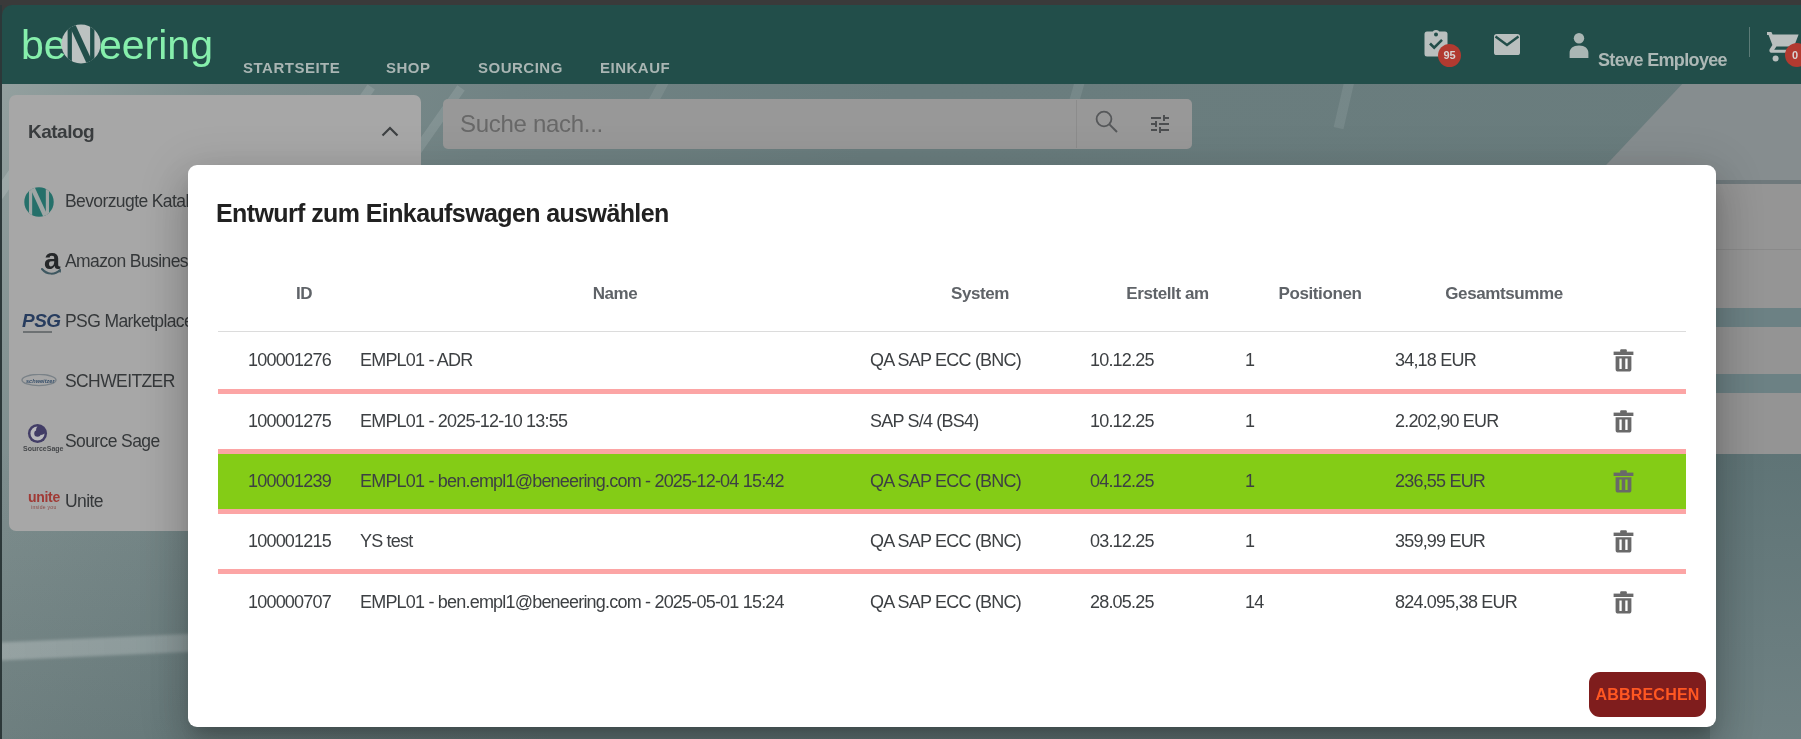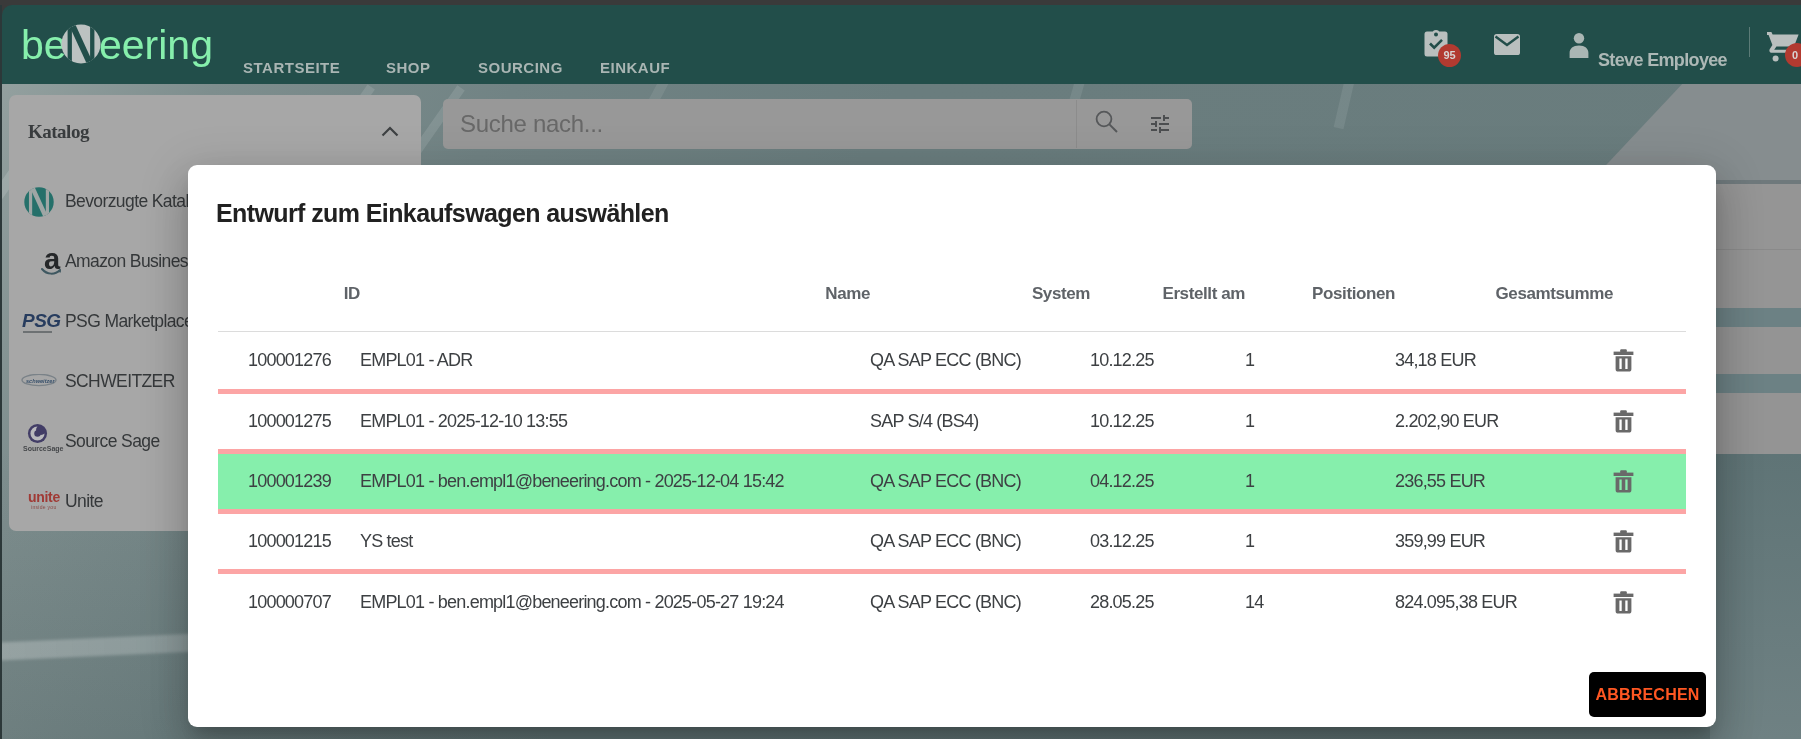--- a/index.html
+++ b/index.html
@@ -21,41 +21,41 @@
   #leftedge { position:absolute; left:0; top:5px; width:2px; height:734px; background:#2c3839; }
   #logo { position:absolute; left:0; top:0; width:300px; height:79px; }
   #logo .lt { position:absolute; top:20px; font-size:41px; line-height:41px; color:#86efac; }
   .navmenu { position:absolute; top:0; height:79px; line-height:79px; font-size:15px; font-weight:700; letter-spacing:0.5px; color:#a9b5b3;margin-top:23px; }
   #steve { position:absolute; left:1596px; top:0; height:79px; line-height:79px; font-size:18px; font-weight:700; letter-spacing:-0.65px; color:#adb8b6;margin-top:16px; }
   .badge { position:absolute; background:#b23a30; border-radius:50%; color:#d8d4d3; font-size:11px; font-weight:700; text-align:center; }
   #navdivider { position:absolute; left:1747px; top:22px; width:1px; height:30px; background:#5c7b77; }
 
   
   #sidebar { position:absolute; left:9px; top:95px; width:412px; height:436px; background:#a7a7a7; border-radius:7px; }
-  #sb-head { position:absolute; left:0; top:0; width:332px; height:73px;font-family:Liberation Serif, serif; }
+  #sb-head { position:absolute; left:0; top:0; width:332px; height:73px; }
   #sb-head .t { position:absolute; left:19px; top:0; line-height:73px; font-size:19px; font-weight:700; color:#393c3e; letter-spacing:-0.5px; }
   .sb-item { position:absolute; left:0; width:412px; height:60px; }
   .sb-item .lbl { position:absolute; left:56px; top:0; line-height:60px; font-size:17.5px; color:#35383a; letter-spacing:-0.6px; white-space:nowrap; }
 
   
   #search { position:absolute; left:443px; top:99px; width:749px; height:50px; background:#989898; border-radius:5px; }
   #search .ph { position:absolute; left:17px; top:0; line-height:50px; font-size:24px; color:#686868; letter-spacing:-0.3px; }
   #search .vd { position:absolute; left:633px; top:1px; width:1px; height:48px; background:#8c8c8c; }
 
   
   #modal { position:absolute; left:188px; top:165px; width:1528px; height:562px; background:#ffffff; border-radius:9px;
      box-shadow:0 11px 15px -7px rgba(0,0,0,.2), 0 24px 38px 3px rgba(0,0,0,.14), 0 9px 46px 8px rgba(0,0,0,.12); }
   #mtitle { position:absolute; left:28px; top:33px; font-size:25px; line-height:30px; font-weight:700; color:#212121; letter-spacing:-0.6px; }
   #mtable { position:absolute; left:30px; top:93px; width:1468px; border-collapse:collapse; table-layout:fixed; }
-  #mtable th { height:73px; text-align:right; vertical-align:middle; font-size:17px; font-weight:700; color:#5f6368; letter-spacing:-0.4px; border-bottom:1px solid #dcdcdc; }
+  #mtable th { height:73px; text-align:center; vertical-align:middle; font-size:17px; font-weight:700; color:#5f6368; letter-spacing:-0.4px; border-bottom:1px solid #dcdcdc; }
   #mtable td { height:60px; vertical-align:middle; font-size:18px; color:#3d4043; letter-spacing:-0.8px; border-bottom:5px solid #fca5a5; white-space:nowrap; overflow:hidden; }
   #mtable tr.last td { border-bottom:none; }
-  #mtable tr.hl td { background:#86efac; }
+  #mtable tr.hl td { background:#84cc16; }
   #mtable .c1 { padding-left:30px; }
-  #btn-cancel { position:absolute; left:1401px; top:507px; width:117px; height:45px; background:#000000; border-radius:5px; color:#ff5722; font-size:16px; font-weight:700; text-align:center; line-height:45px; letter-spacing:0.2px; }
+  #btn-cancel { position:absolute; left:1401px; top:507px; width:117px; height:45px; background:#7f1d1d; border-radius:11px; color:#ff5722; font-size:16px; font-weight:700; text-align:center; line-height:45px; letter-spacing:0.2px; }
 </style>
 </head>
 <body>
 <div id="stage">
   <div id="bg">
     <div id="bg-topright"></div>
     <div id="bg-lowband"></div>
     <div class="stripe" style="left:338px;top:-6px;width:9px;height:100px;transform:rotate(35deg);opacity:.8;"></div>
     <div class="stripe" style="left:425px;top:-6px;width:9px;height:110px;transform:rotate(35deg);opacity:.8;"></div>
     <div class="stripe" style="left:-10px;top:55px;width:11px;height:120px;transform:rotate(35deg);"></div>
@@ -269,21 +269,21 @@
               <svg width="21" height="23" viewBox="0 0 21 23" style="display:block">
   <rect x="7.2" y="0.2" width="6.6" height="3.6" rx="1" fill="#696969"></rect>
   <rect x="0.6" y="2.6" width="19.8" height="3.4" fill="#696969"></rect>
   <path fill="#696969" fill-rule="evenodd" d="M2.6 7.2 h15.8 v12.8 a2.6 2.6 0 0 1 -2.6 2.6 h-10.6 a2.6 2.6 0 0 1 -2.6 -2.6 z
    M6.4 9.6 h2.3 v10.4 h-2.3 z M12.3 9.6 h2.3 v10.4 h-2.3 z"></path>
 </svg>
             </td>
       </tr>
       <tr class="last">
         <td class="c1">100000707</td>
-            <td>EMPL01 - ben.empl1@beneering.com - 2025-05-27 19:24</td>
+            <td>EMPL01 - ben.empl1@beneering.com - 2025-05-01 15:24</td>
             <td>QA SAP ECC (BNC)</td>
             <td>28.05.25</td>
             <td>14</td>
             <td>824.095,38 EUR</td>
             <td class="trash">
               <svg width="21" height="23" viewBox="0 0 21 23" style="display:block">
   <rect x="7.2" y="0.2" width="6.6" height="3.6" rx="1" fill="#696969"></rect>
   <rect x="0.6" y="2.6" width="19.8" height="3.4" fill="#696969"></rect>
   <path fill="#696969" fill-rule="evenodd" d="M2.6 7.2 h15.8 v12.8 a2.6 2.6 0 0 1 -2.6 2.6 h-10.6 a2.6 2.6 0 0 1 -2.6 -2.6 z
    M6.4 9.6 h2.3 v10.4 h-2.3 z M12.3 9.6 h2.3 v10.4 h-2.3 z"></path>

